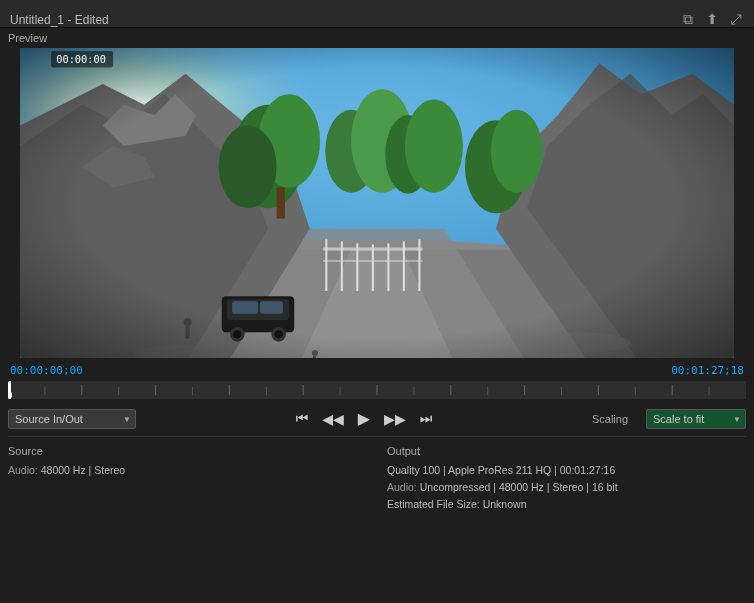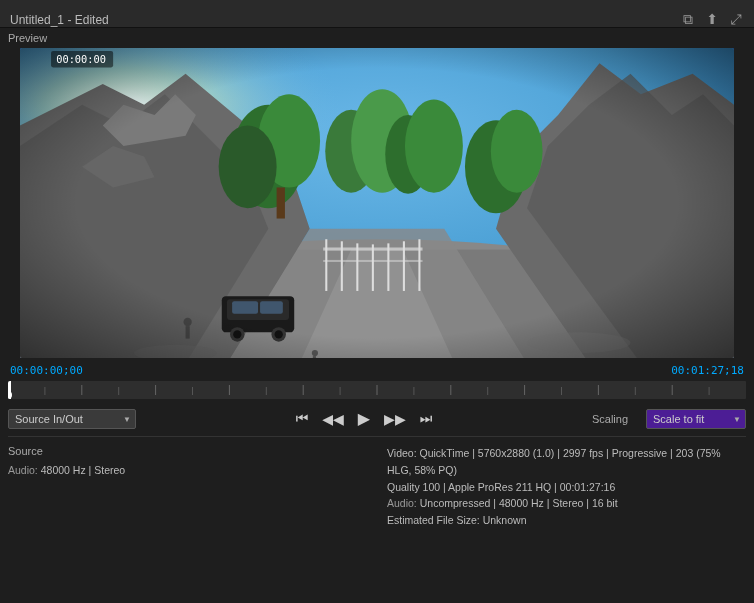--- a/index.html
+++ b/index.html
@@ -128,21 +128,21 @@
     .scaling-area {
       display: flex;
       align-items: center;
       gap: 18px;
     }
     .scaling-label {
       color: #aaa;
       font-size: 11px;
     }
     .scaling-select {
-      background: #4c1d95;
+      background: #14532d;
       border: 1px solid #555;
       color: #ccc;
       padding: 3px 6px;
       font-size: 11px;
       border-radius: 2px;
       width: 100px;
       cursor: pointer;
     }
 
     
@@ -380,23 +380,21 @@
 <div class="info-panels">
 
   <div class="info-panel">
     <div class="info-panel-title">Source</div>
     <div class="info-row">
       Audio:&nbsp;<span>48000 Hz  |  Stereo</span>
     </div>
   </div>
 
   <div class="info-panel">
-    <div class="info-row">
-      <span>Video:  QuickTime  |  5760x2880 (1.0)  |  2997 fps  |  Progressive  |  203 (75% HLG, 58% PQ)</span>
-    </div>
+    <div class="info-panel-title">Output</div>
     <div class="info-row">
       <span>Quality 100  |  Apple ProRes 211 HQ  |  00:01:27:16</span>
     </div>
     <div class="info-row">
       Audio:&nbsp;<span>Uncompressed  |  48000 Hz  |  Stereo  |  16 bit</span>
     </div>
     <div class="info-row">
       <span>Estimated File Size:  Unknown</span>
     </div>
   </div>

